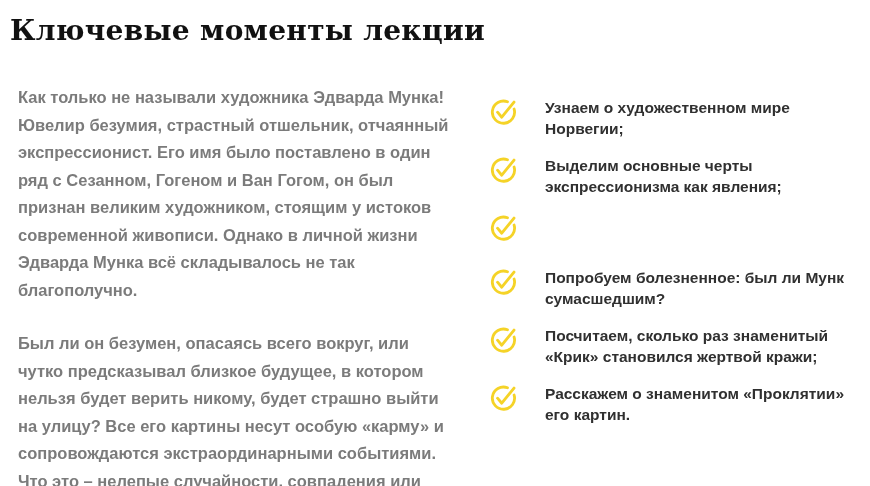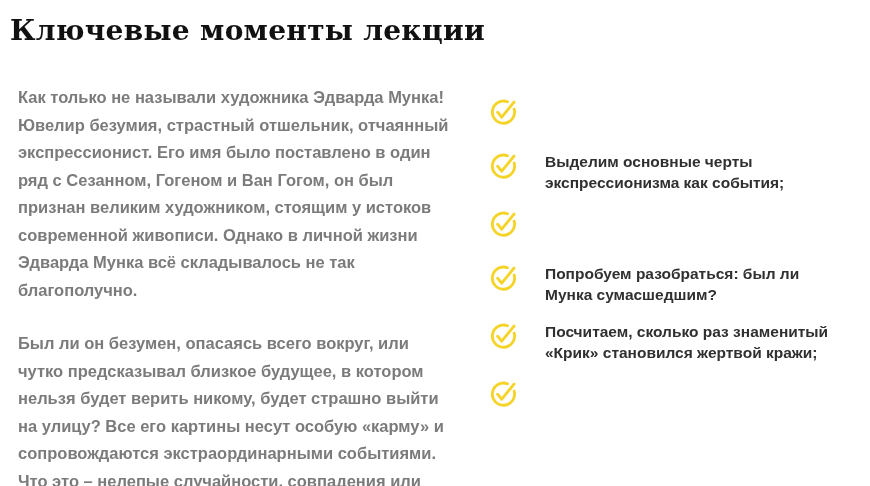--- a/index.html
+++ b/index.html
@@ -92,65 +92,67 @@
 
     <div class="key-points">
 
       <div class="kp-item">
         <span class="kp-icon">
           <svg viewBox="0 0 34 34" fill="none" xmlns="http://www.w3.org/2000/svg">
             <path d="M 29.6 15.9 A 12.6 12.6 0 1 1 22.1 7.7" stroke="currentColor" stroke-width="3.2" stroke-linecap="round"></path>
             <path d="M 10.8 19.5 L 15.6 25.2 L 29.5 8.0" stroke="currentColor" stroke-width="3.2" stroke-linecap="round" stroke-linejoin="round"></path>
           </svg>
         </span>
+        <p class="kp-text">Узнаем о художественном мире Норвегии;</p>
       </div>
 
       <div class="kp-item">
         <span class="kp-icon">
           <svg viewBox="0 0 34 34" fill="none" xmlns="http://www.w3.org/2000/svg">
             <path d="M 29.6 15.9 A 12.6 12.6 0 1 1 22.1 7.7" stroke="currentColor" stroke-width="3.2" stroke-linecap="round"></path>
             <path d="M 10.8 19.5 L 15.6 25.2 L 29.5 8.0" stroke="currentColor" stroke-width="3.2" stroke-linecap="round" stroke-linejoin="round"></path>
           </svg>
         </span>
-        <p class="kp-text">Выделим основные черты экспрессионизма как события;</p>
+        <p class="kp-text">Выделим основные черты экспрессионизма как явления;</p>
       </div>
 
       <div class="kp-item">
         <span class="kp-icon">
           <svg viewBox="0 0 34 34" fill="none" xmlns="http://www.w3.org/2000/svg">
             <path d="M 29.6 15.9 A 12.6 12.6 0 1 1 22.1 7.7" stroke="currentColor" stroke-width="3.2" stroke-linecap="round"></path>
             <path d="M 10.8 19.5 L 15.6 25.2 L 29.5 8.0" stroke="currentColor" stroke-width="3.2" stroke-linecap="round" stroke-linejoin="round"></path>
           </svg>
         </span>
       </div>
 
       <div class="kp-item">
         <span class="kp-icon">
           <svg viewBox="0 0 34 34" fill="none" xmlns="http://www.w3.org/2000/svg">
             <path d="M 29.6 15.9 A 12.6 12.6 0 1 1 22.1 7.7" stroke="currentColor" stroke-width="3.2" stroke-linecap="round"></path>
             <path d="M 10.8 19.5 L 15.6 25.2 L 29.5 8.0" stroke="currentColor" stroke-width="3.2" stroke-linecap="round" stroke-linejoin="round"></path>
           </svg>
         </span>
-        <p class="kp-text">Попробуем разобраться: был ли Мунка сумасшедшим?</p>
+        <p class="kp-text">Попробуем болезненное: был ли Мунк сумасшедшим?</p>
       </div>
 
       <div class="kp-item">
         <span class="kp-icon">
           <svg viewBox="0 0 34 34" fill="none" xmlns="http://www.w3.org/2000/svg">
             <path d="M 29.6 15.9 A 12.6 12.6 0 1 1 22.1 7.7" stroke="currentColor" stroke-width="3.2" stroke-linecap="round"></path>
             <path d="M 10.8 19.5 L 15.6 25.2 L 29.5 8.0" stroke="currentColor" stroke-width="3.2" stroke-linecap="round" stroke-linejoin="round"></path>
           </svg>
         </span>
         <p class="kp-text">Посчитаем, сколько раз знаменитый «Крик» становился жертвой кражи;</p>
       </div>
 
       <div class="kp-item">
         <span class="kp-icon">
           <svg viewBox="0 0 34 34" fill="none" xmlns="http://www.w3.org/2000/svg">
             <path d="M 29.6 15.9 A 12.6 12.6 0 1 1 22.1 7.7" stroke="currentColor" stroke-width="3.2" stroke-linecap="round"></path>
             <path d="M 10.8 19.5 L 15.6 25.2 L 29.5 8.0" stroke="currentColor" stroke-width="3.2" stroke-linecap="round" stroke-linejoin="round"></path>
           </svg>
         </span>
+        <p class="kp-text">Расскажем о знаменитом «Проклятии» его картин.</p>
       </div>
 
     </div>
   </div>
 </div>
 
 </body></html>

